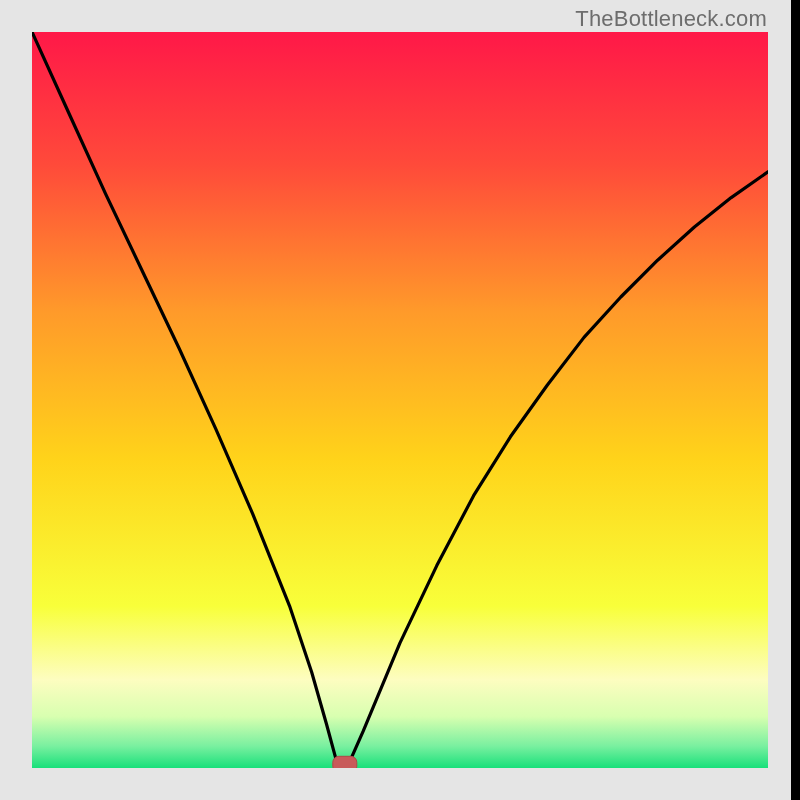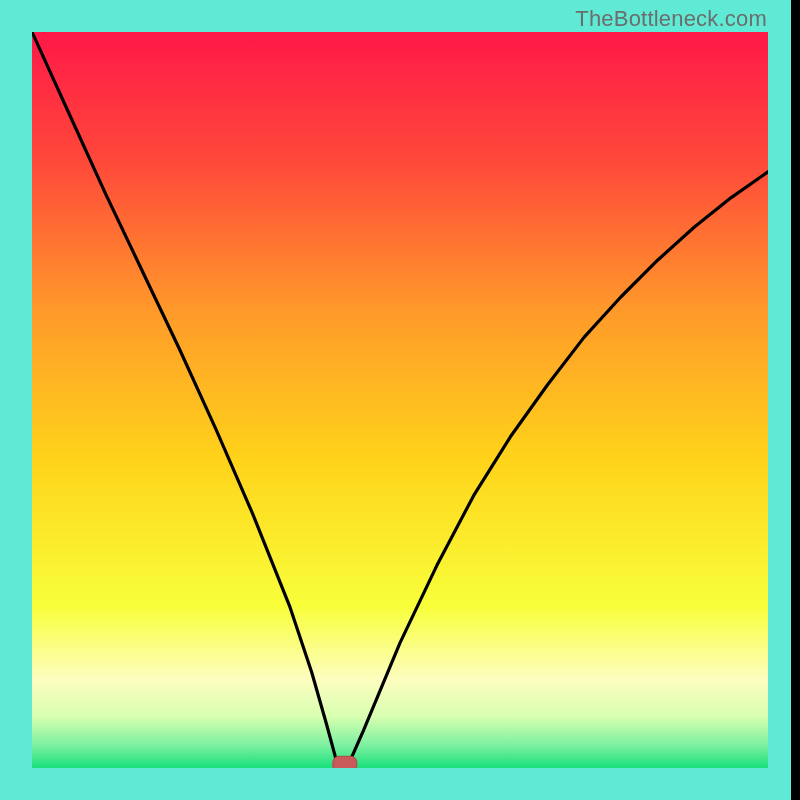--- a/index.html
+++ b/index.html
@@ -9,21 +9,21 @@
     height: 800px;
     background: #000;
     overflow: hidden;
     font-family: Arial, Helvetica, sans-serif;
   }
   .frame {
     position: absolute;
     top: 0; left: 0;
     width: 791px;
     height: 800px;
-    background: #5eead4;
+    background: #e5e5e5;
   }
   .plot-area {
     position: absolute;
     top: 32px;
     left: 32px;
     width: 736px;
     height: 736px;
   }
   .watermark {
     position: absolute;

